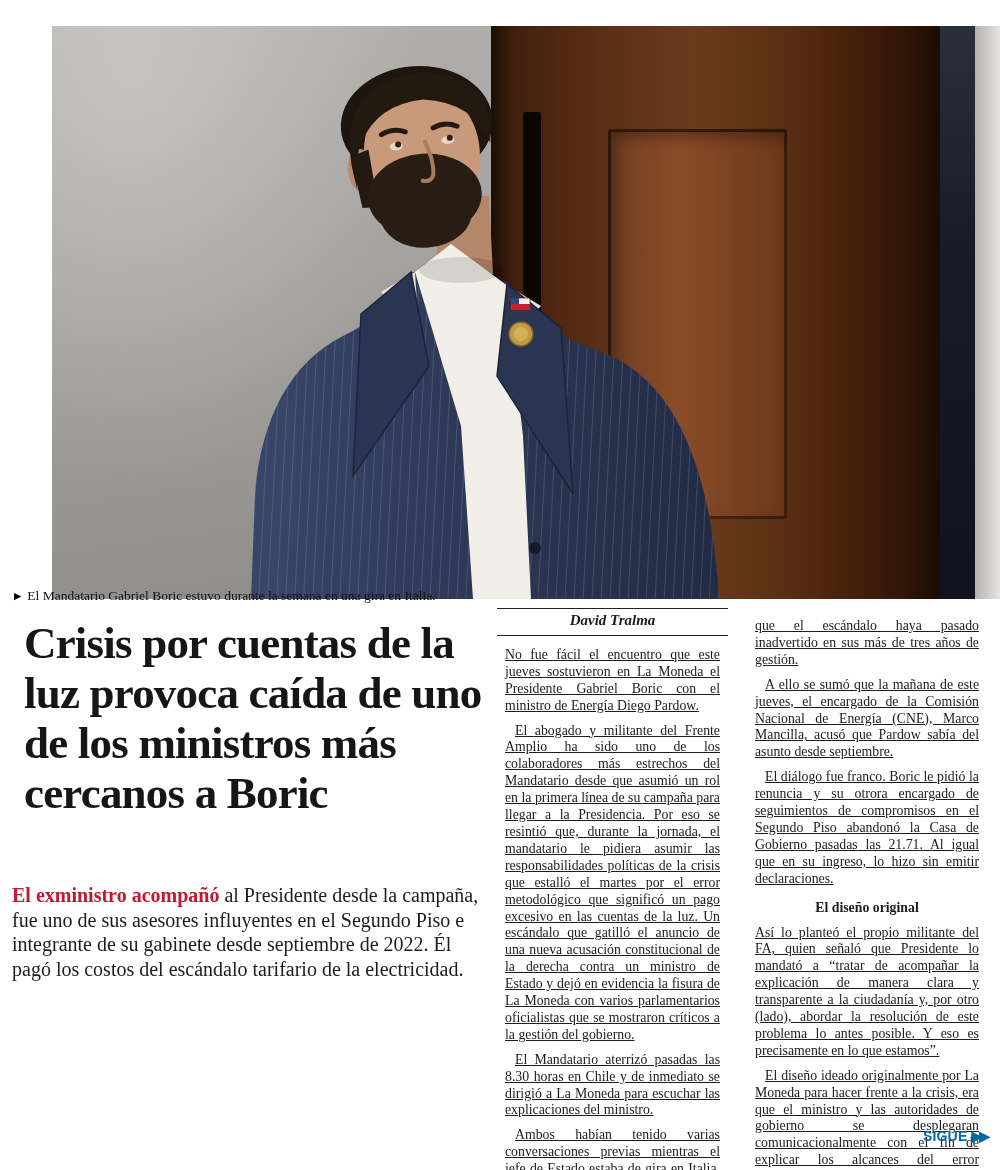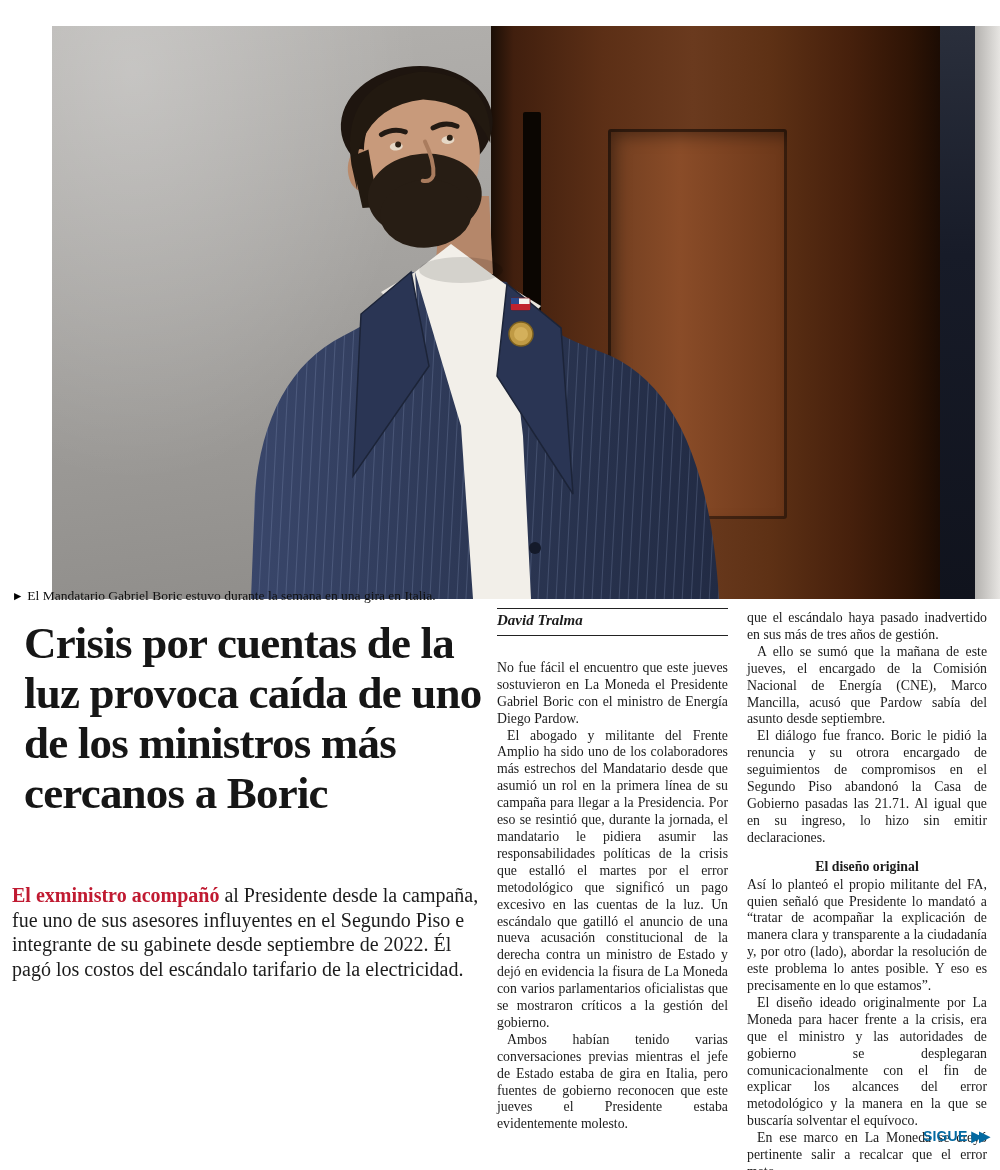--- a/index.html
+++ b/index.html
@@ -31,24 +31,24 @@
   .headline{position:absolute;left:12px;top:606px;width:486px;margin:12px;
     font-size:45px;line-height:50px;font-weight:700;letter-spacing:-0.8px;color:#161616;}
   .lead{position:absolute;left:12px;top:883px;width:478px;margin:0;
     font-size:20px;line-height:24.6px;color:#1c1c1c;}
   .lead-highlight{font-weight:700;}
   
   .col{position:absolute;top:608px;font-size:13.8px;line-height:16.9px;text-align:justify;color:#1b1b1b;
     hyphens:auto;-webkit-hyphens:auto;}
   .col-2{left:497px;width:231px;}
   .col-3{left:747px;top:610px;width:240px;}
-  .col p{margin:0;}
+  .col p{margin:8px;text-decoration:underline;}
   .col p + p{text-indent:10px;}
-  .byline{font-style:italic;font-weight:700;font-size:15px;text-align:left;
-    border-top:1px solid #222;border-bottom:1px solid #222;padding:3px 0 6px;margin:0 0 24px 0;}
+  .byline{font-style:italic;font-weight:700;font-size:15px;text-align:center;
+    border-top:1px solid #222;border-bottom:1px solid #222;padding:3px 0 6px;margin:0 0 11px 0;}
   .subhead{font-size:13.8px;font-weight:700;margin:12px 0 1px 0;text-align:center;}
   .subhead + p{text-indent:0;}
   
   .sigue{position:absolute;top:1128px;right:13px;font-family:"Liberation Sans",sans-serif;
     font-weight:700;font-size:14px;color:#0369a1;letter-spacing:.2px;}
   .sigue .arrows{margin-left:4px;letter-spacing:-3px;}
 </style>
 </head>
 <body>
 
@@ -124,20 +124,21 @@
   </div>
 
   <h1 class="headline">Crisis por cuentas de la luz provoca caída de uno de los ministros más cercanos a Boric</h1>
 
   <p class="lead"><strong class="lead-highlight" style="color:#c01a31;">El exministro acompañó</strong><span> al Presidente desde la campaña, fue uno de sus asesores influyentes en el Segundo Piso e integrante de su gabinete desde septiembre de 2022. Él pagó los costos del escándalo tarifario de la electricidad.</span></p>
 
   <div class="col col-2">
     <div class="byline">David Tralma</div>
     <p>No fue fácil el encuentro que este jueves sostuvieron en La Moneda el Presidente Gabriel Boric con el ministro de Energía Diego Pardow.</p>
     <p>El abogado y militante del Frente Amplio ha sido uno de los colaboradores más estrechos del Mandatario desde que asumió un rol en la primera línea de su campaña para llegar a la Presidencia. Por eso se resintió que, durante la jornada, el mandatario le pidiera asumir las responsabilidades políticas de la crisis que estalló el martes por el error metodológico que significó un pago excesivo en las cuentas de la luz. Un escándalo que gatilló el anuncio de una nueva acusación constitucional de la derecha contra un ministro de Estado y dejó en evidencia la fisura de La Moneda con varios parlamentarios oficialistas que se mostraron críticos a la gestión del gobierno.</p>
+    <p>El Mandatario aterrizó pasadas las 8.30 horas en Chile y de inmediato se dirigió a La Moneda para escuchar las explicaciones del ministro.</p>
     <p>Ambos habían tenido varias conversaciones previas mientras el jefe de Estado estaba de gira en Italia, pero fuentes de gobierno reconocen que este jueves el Presidente estaba evidentemente molesto.</p>
 
   </div>
 
   <div class="col col-3">
     <p>que el escándalo haya pasado inadvertido en sus más de tres años de gestión.</p>
     <p>A ello se sumó que la mañana de este jueves, el encargado de la Comisión Nacional de Energía (CNE), Marco Mancilla, acusó que Pardow sabía del asunto desde septiembre.</p>
     <p>El diálogo fue franco. Boric le pidió la renuncia y su otrora encargado de seguimientos de compromisos en el Segundo Piso abandonó la Casa de Gobierno pasadas las 21.71. Al igual que en su ingreso, lo hizo sin emitir declaraciones.</p>
     <h3 class="subhead">El diseño original</h3>
     <p>Así lo planteó el propio militante del FA, quien señaló que Presidente lo mandató a “tratar de acompañar la explicación de manera clara y transparente a la ciudadanía y, por otro (lado), abordar la resolución de este problema lo antes posible. Y eso es precisamente en lo que estamos”.</p>

